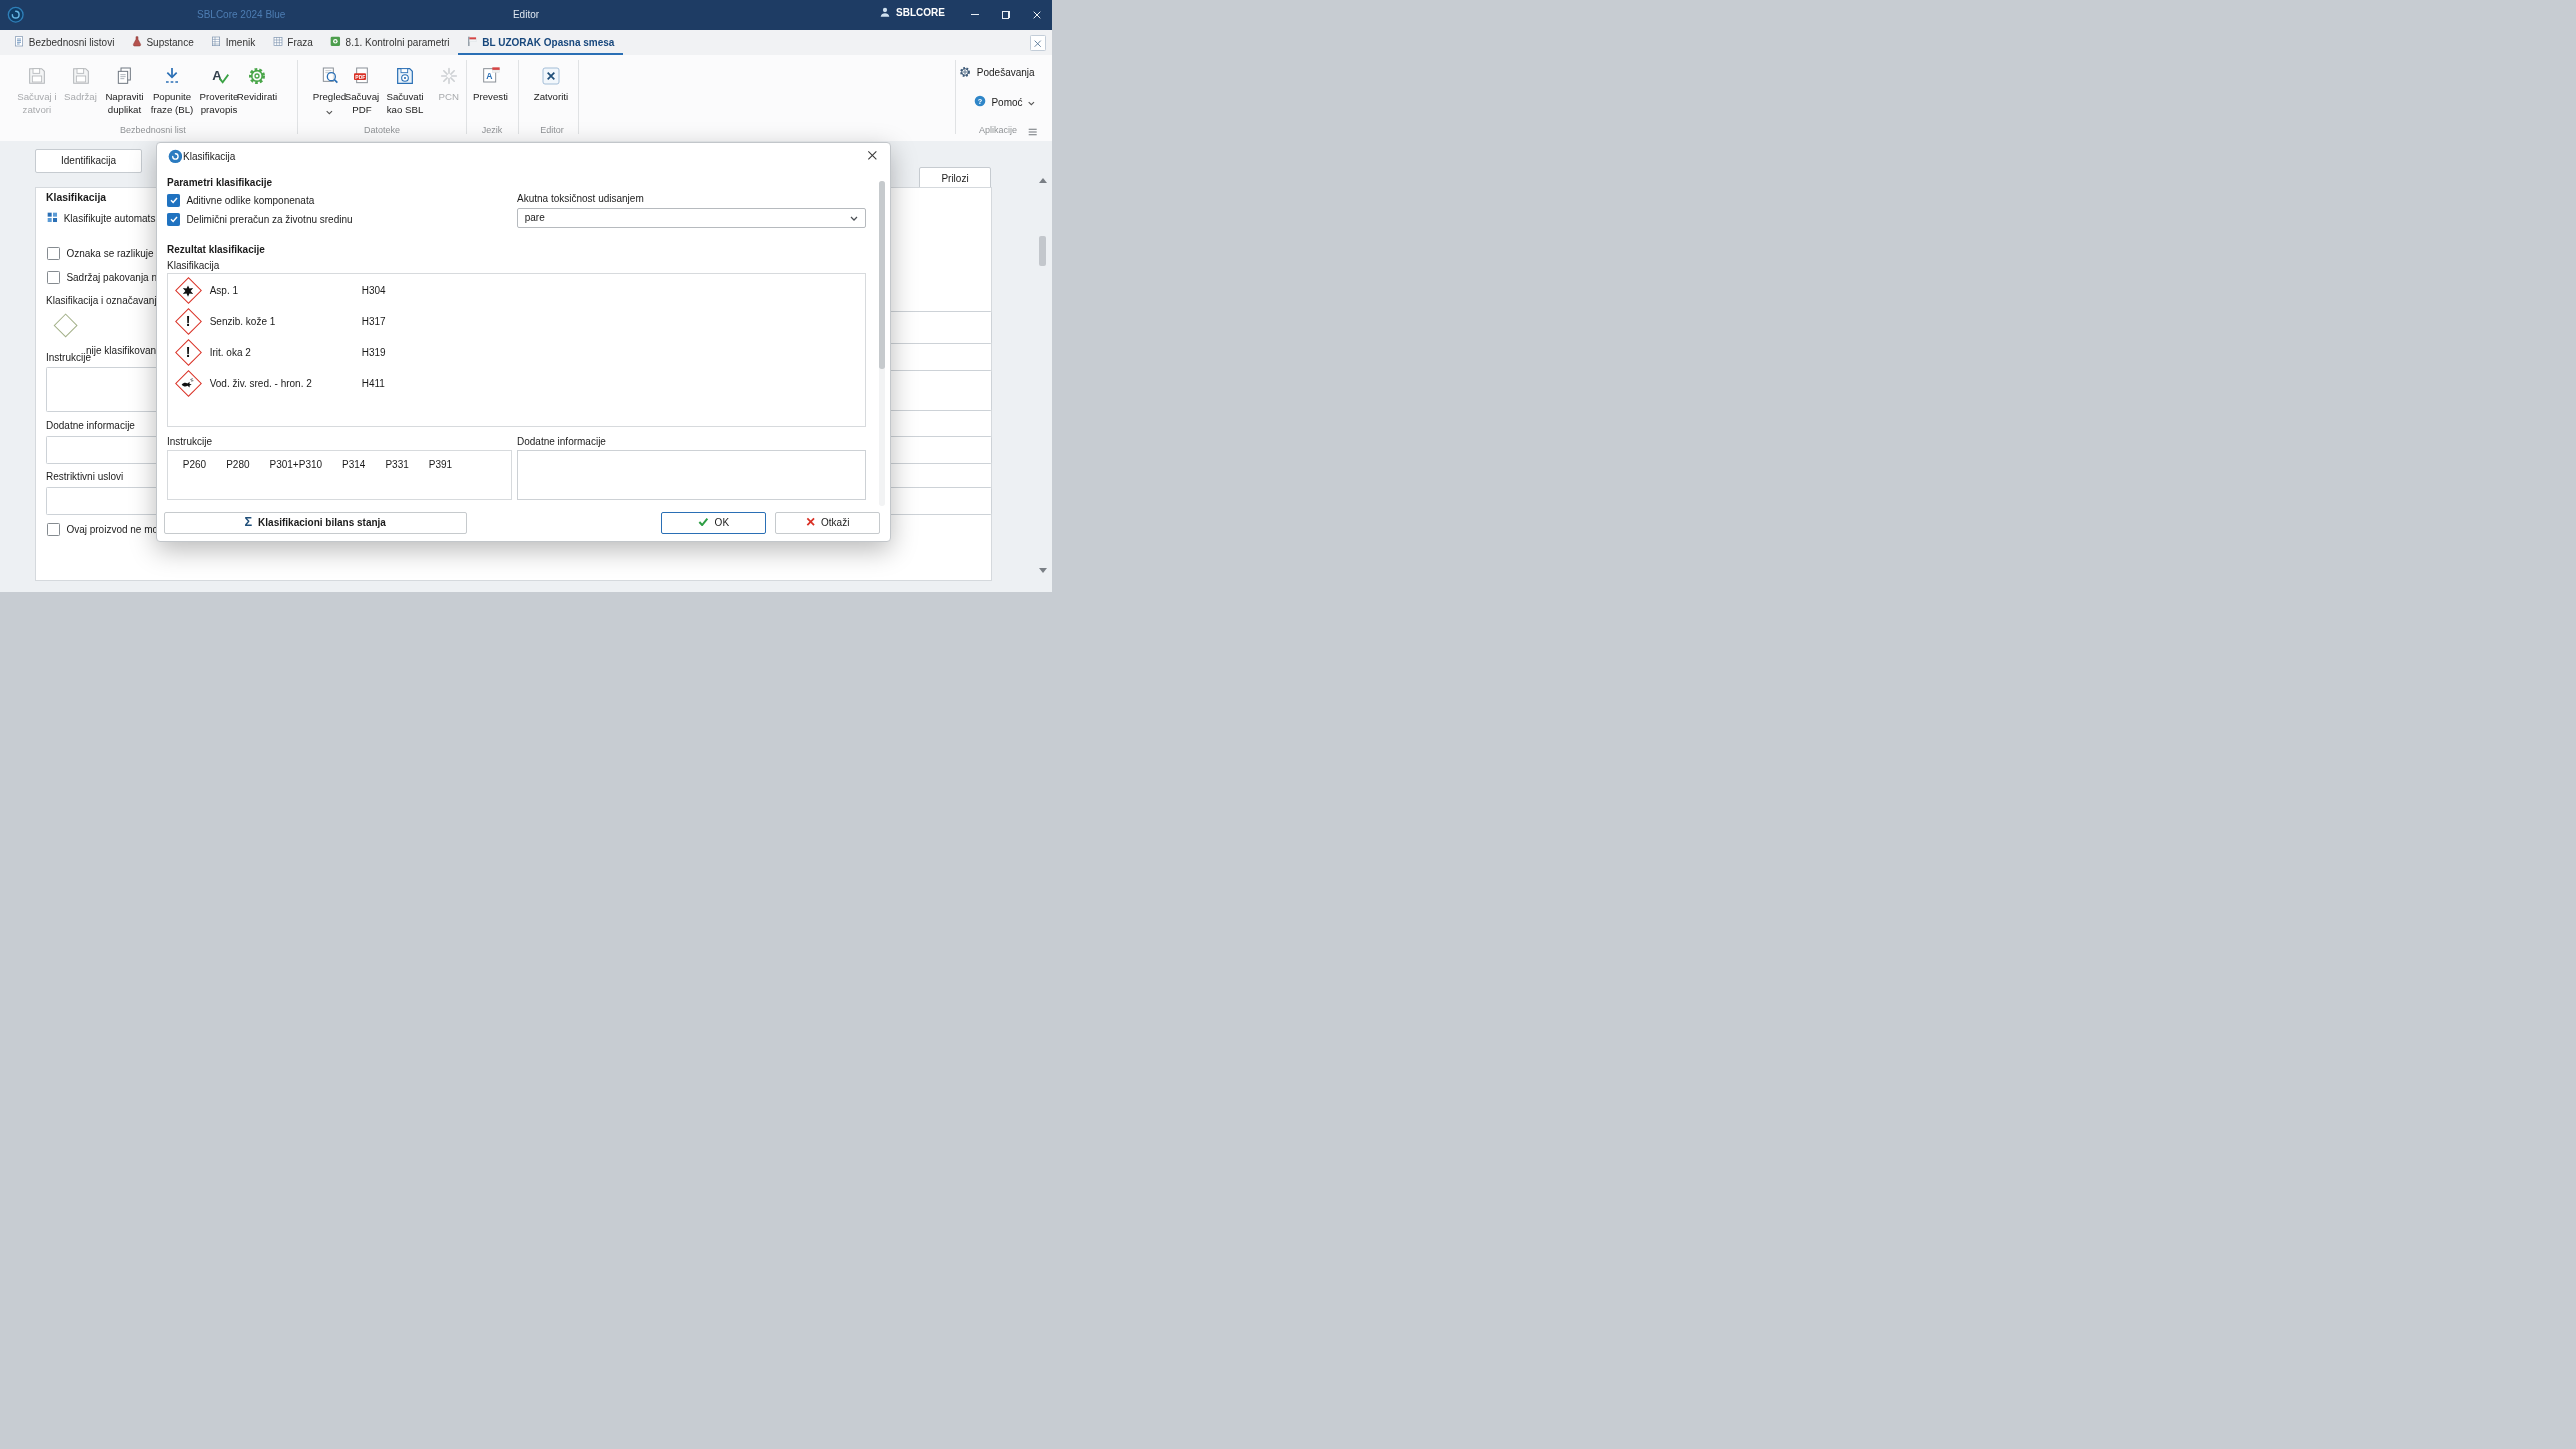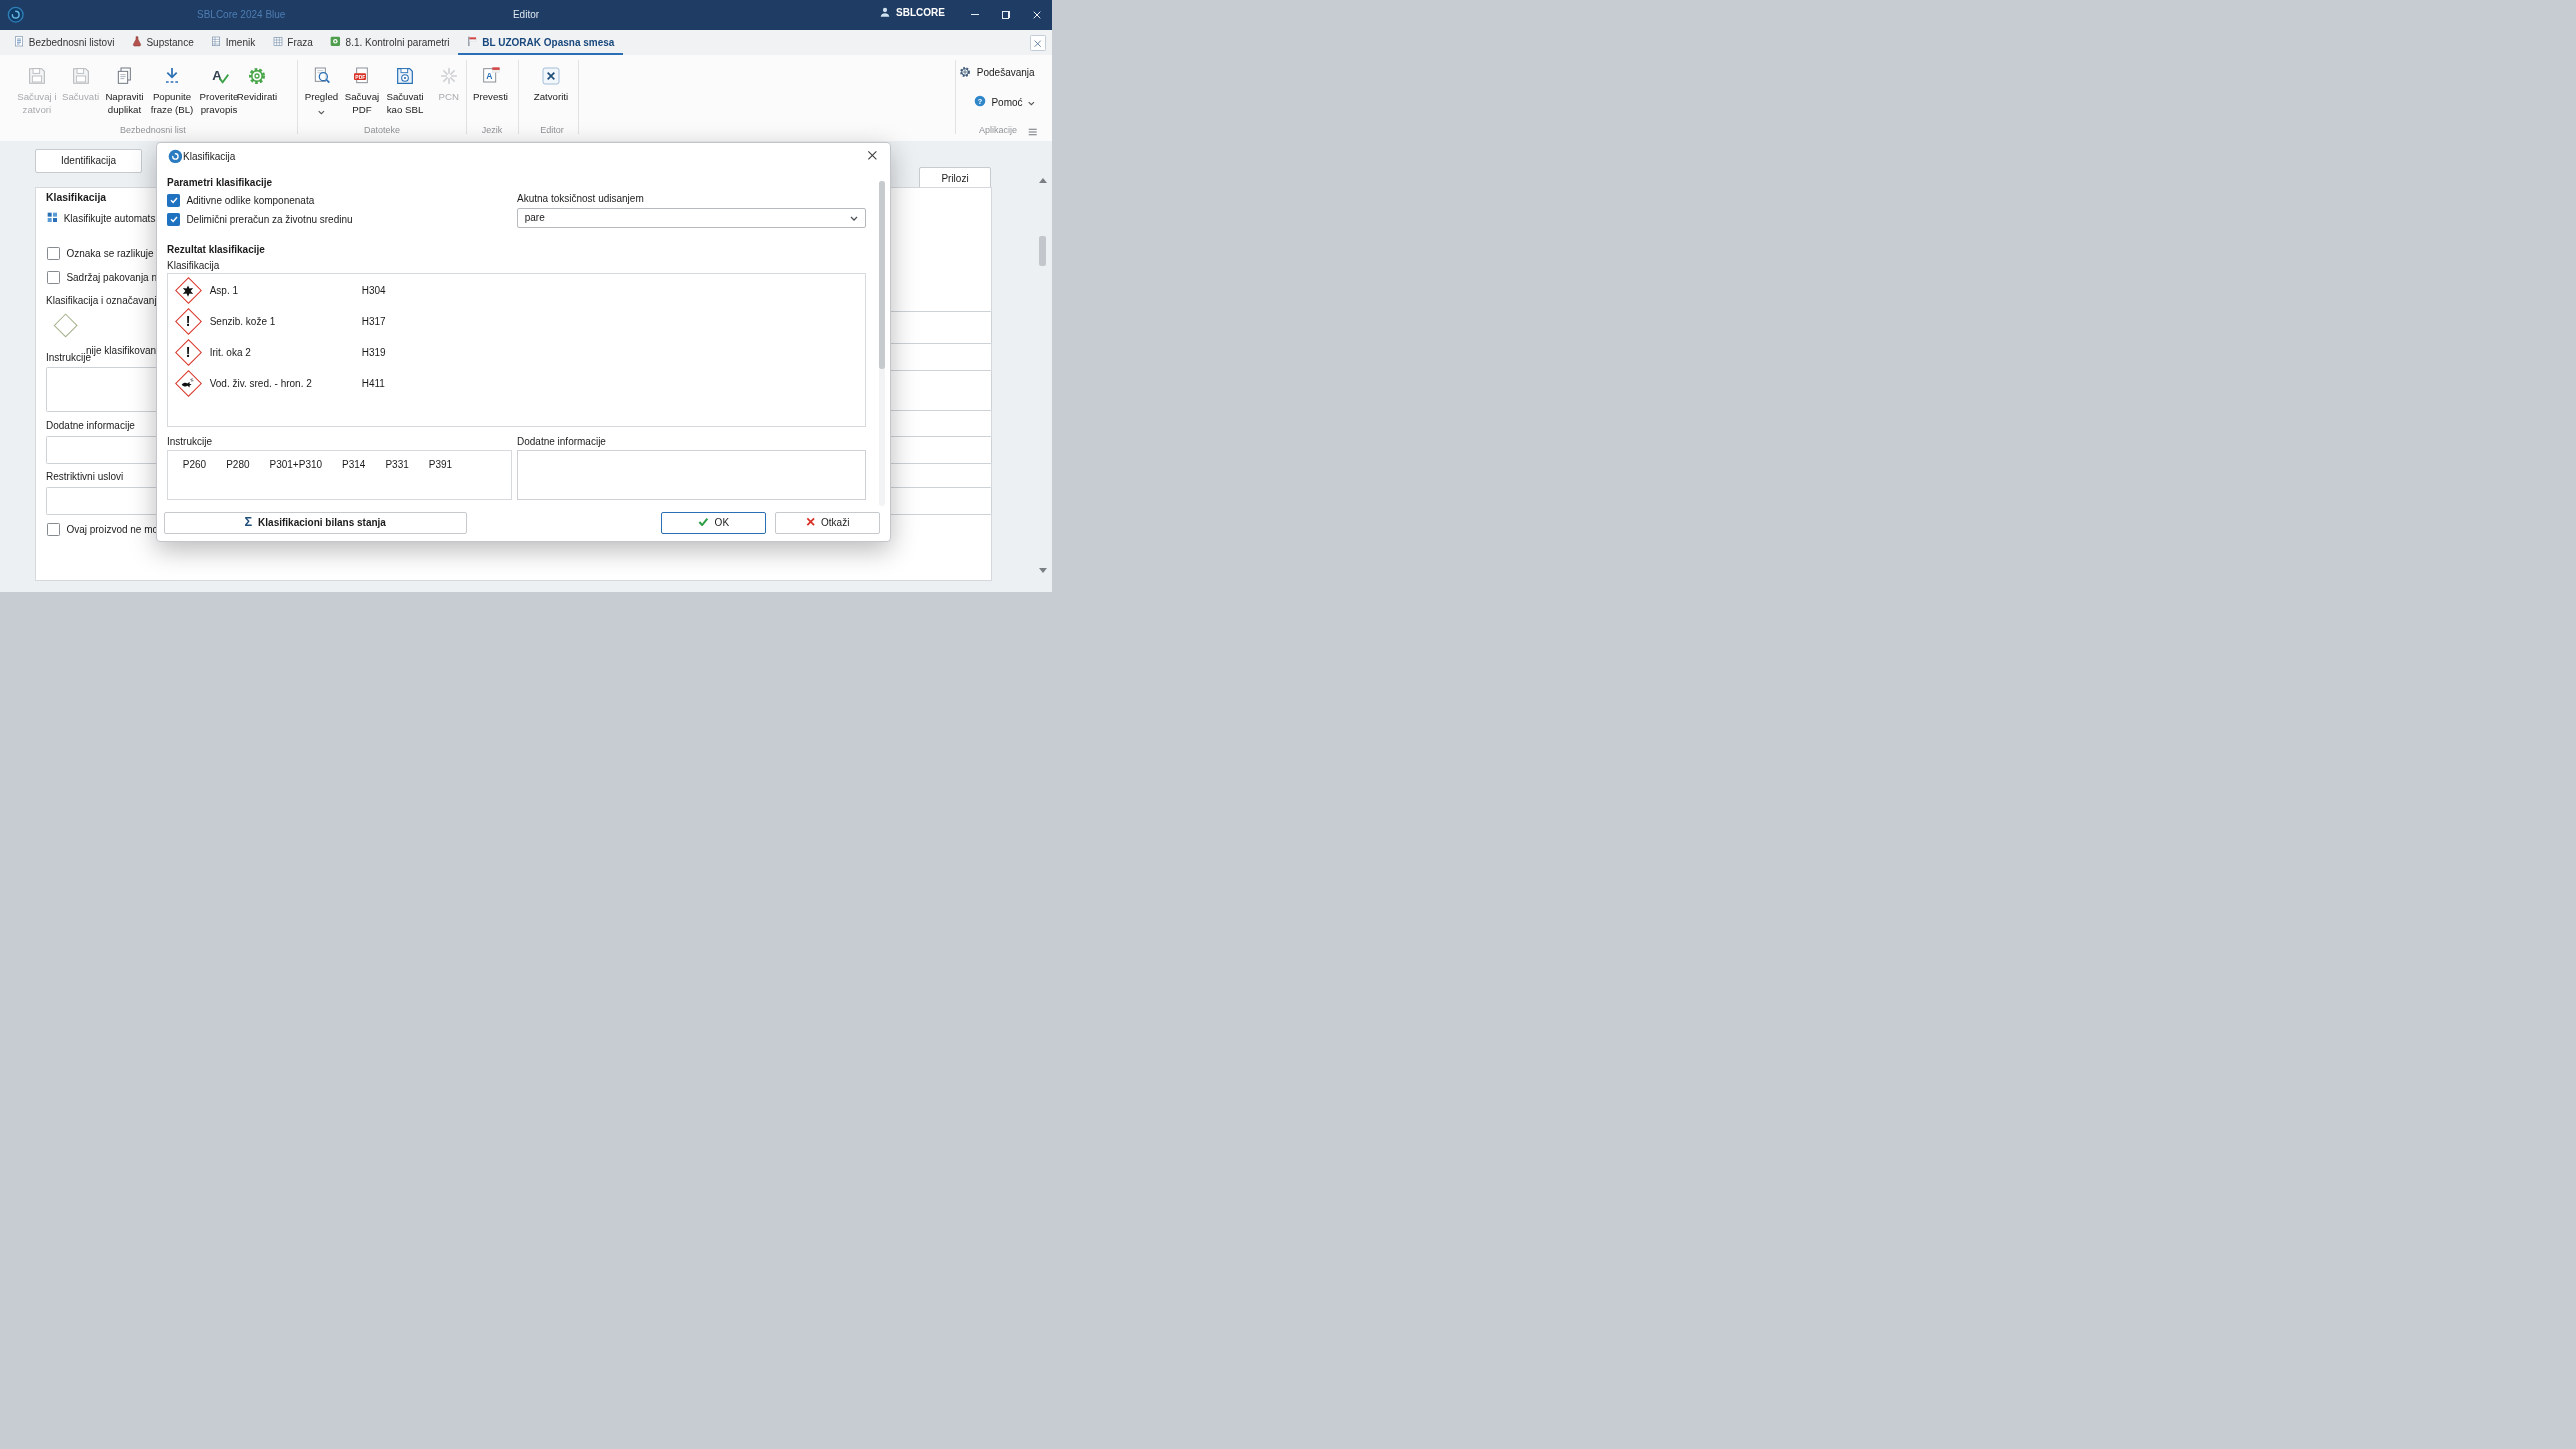--- a/index.html
+++ b/index.html
@@ -175,21 +175,21 @@
       <span>Sačuvaj i zatvori</span>
     </div>
     <div class="rbtn disabled" style="left:63px;width:35px;">
       <span class="ric">
           <svg width="20" height="20" viewBox="0 0 30 30">
             <path d="M4 4h18l4 4v18H4z" fill="#f4f5f6" stroke="#b4b7ba" stroke-width="1.6"></path>
             <rect x="9" y="4" width="10" height="7" fill="#fff" stroke="#b4b7ba" stroke-width="1.3"></rect>
             <rect x="8" y="15" width="14" height="9" fill="#fff" stroke="#b4b7ba" stroke-width="1.3"></rect>
           </svg>
         </span>
-      <span>Sačuvati</span>
+      <span>Sadržaj</span>
     </div>
     <div class="rbtn" style="left:101px;width:47px;">
       <span class="ric">
           <svg width="20" height="20" viewBox="0 0 30 30">
             <rect x="9" y="3" width="14" height="18" fill="#fff" stroke="#6f7780" stroke-width="1.5"></rect>
             <rect x="5" y="8" width="14" height="18" fill="#fff" stroke="#6f7780" stroke-width="1.5"></rect>
             <path d="M8 13h8M8 16h8M8 19h6" stroke="#9aa2ab" stroke-width="1.2"></path>
           </svg>
         </span>
       <span>Napraviti duplikat</span>
@@ -218,21 +218,21 @@
           <svg width="20" height="20" viewBox="0 0 30 30">
             <circle cx="15" cy="15" r="9.5" fill="none" stroke="#4aa64a" stroke-width="5" stroke-dasharray="3.8 2.9"></circle>
             <circle cx="15" cy="15" r="8" fill="none" stroke="#4aa64a" stroke-width="2.4"></circle>
             <circle cx="15" cy="15" r="3" fill="none" stroke="#4aa64a" stroke-width="2"></circle>
           </svg>
         </span>
       <span>Revidirati</span>
     </div>
     <div class="rdiv" style="left:297px;"></div>
 
-    <div class="rbtn" style="left:302px;width:39px;align-items:center;">
+    <div class="rbtn" style="left:310px;width:39px;align-items:center;">
       <span class="ric">
           <svg width="20" height="20" viewBox="0 0 30 30">
             <rect x="5" y="3" width="15" height="20" fill="#fff" stroke="#8a9097" stroke-width="1.5"></rect>
             <path d="M8 7h9M8 10h9" stroke="#b7bdc3" stroke-width="1.2"></path>
             <circle cx="17" cy="16" r="6" fill="rgba(255,255,255,.7)" stroke="#2a6fb5" stroke-width="2"></circle>
             <path d="M21.5 20.5L26 25" stroke="#2a6fb5" stroke-width="2.5"></path>
           </svg>
         </span>
       <span>Pregled</span>
       <span style="margin-top:2px;"><svg width="6.7" height="4.7" viewBox="0 0 10 7">

